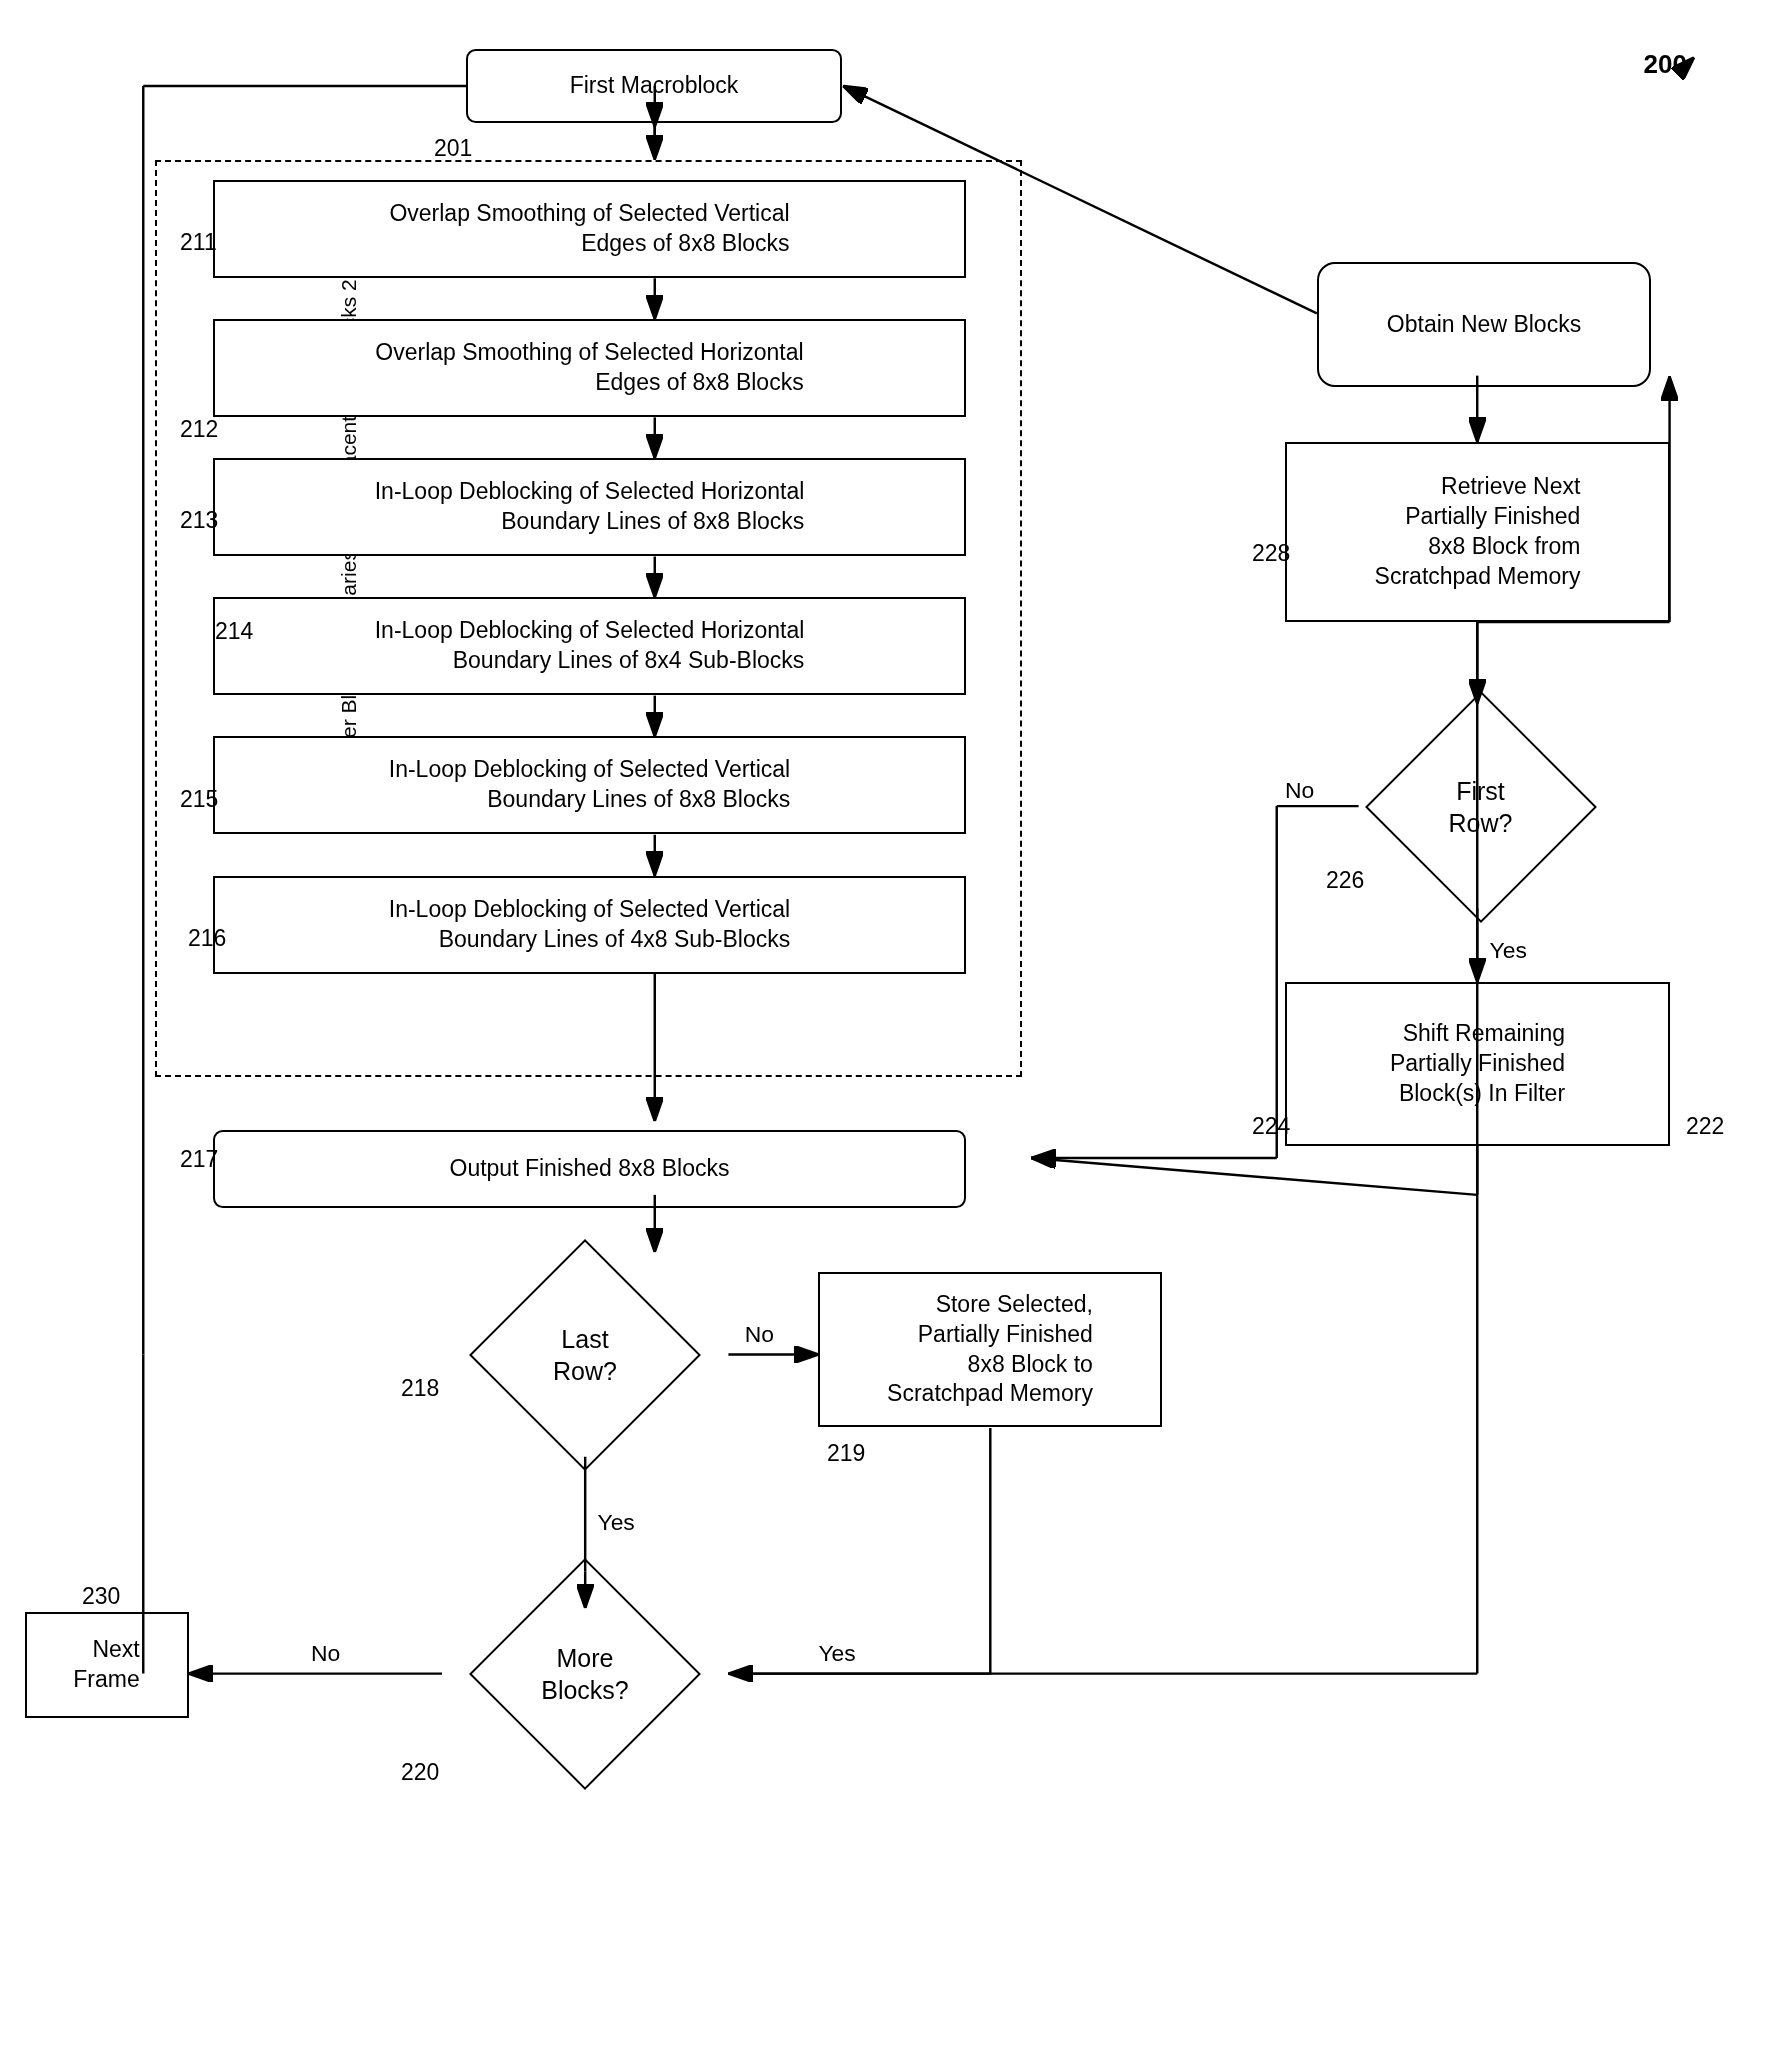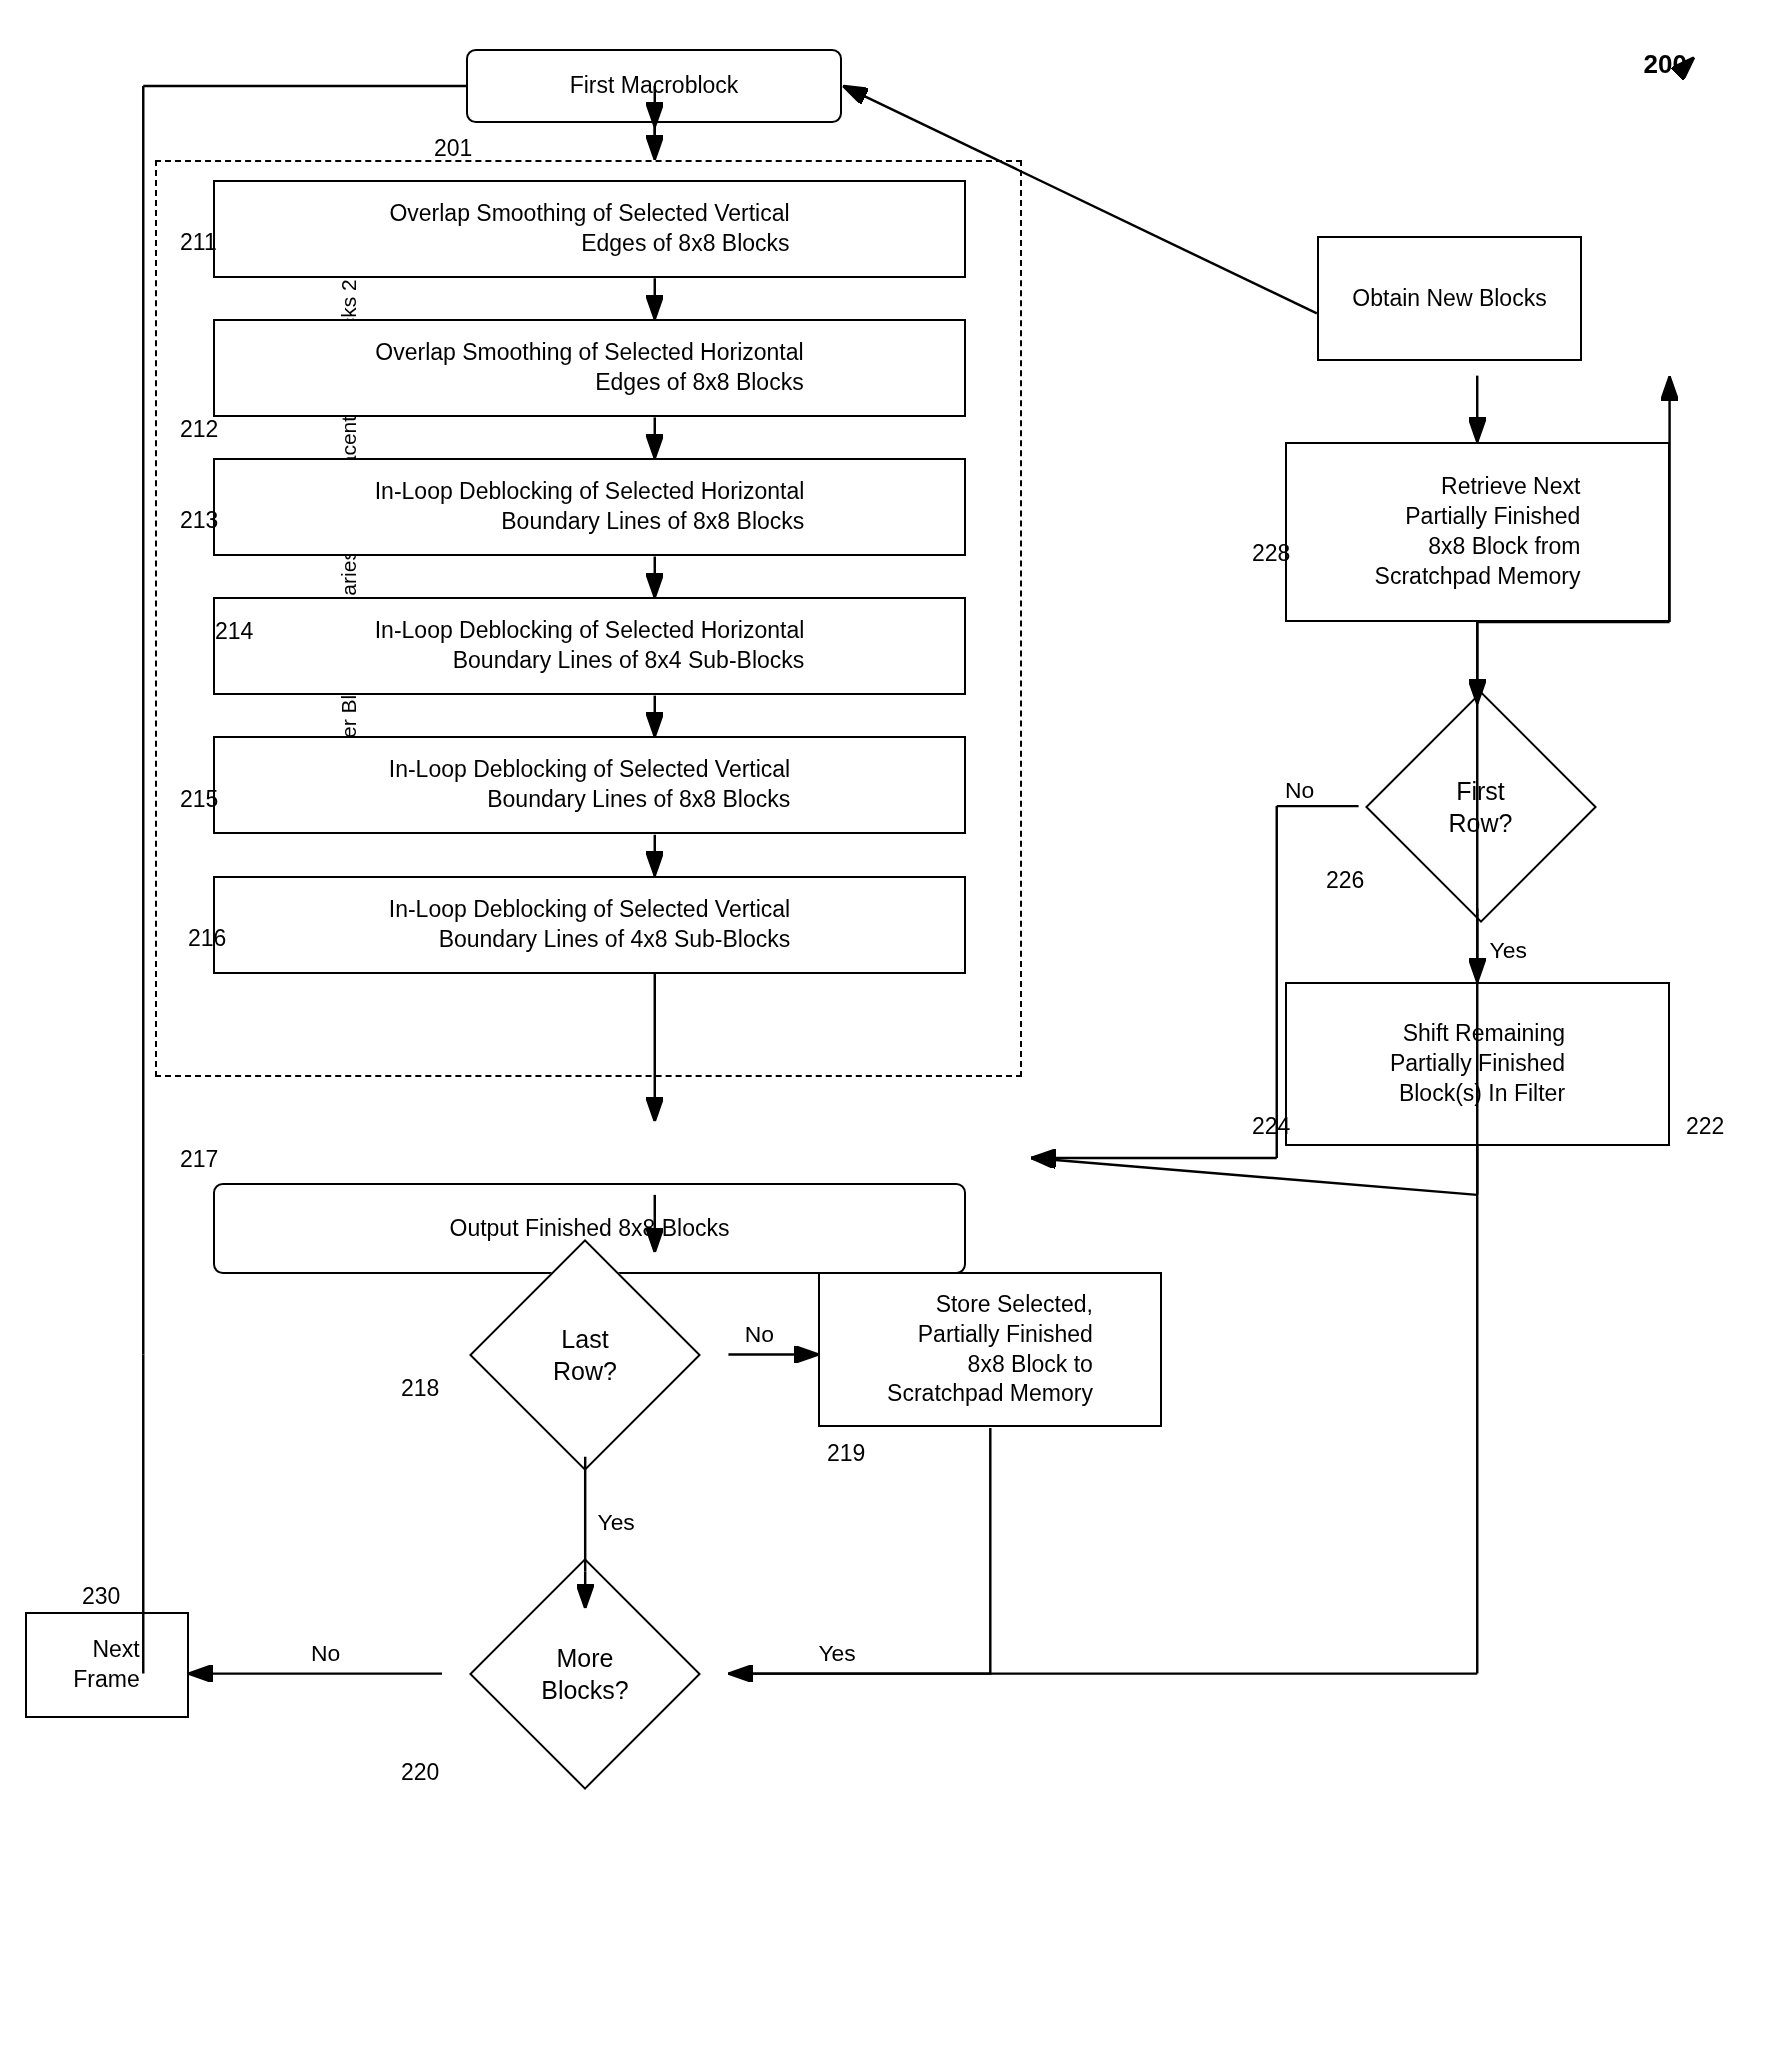--- a/index.html
+++ b/index.html
@@ -141,21 +141,21 @@
   <div class="box" style="left:213px; top:736px; width:753px; height:98px;">
     <span>In-Loop Deblocking of Selected Vertical<br>Boundary Lines of 8x8 Blocks</span>
   </div>
   <span class="step-num" style="left:180px; top:786px;">215</span>
 
   <div class="box" style="left:213px; top:876px; width:753px; height:98px;">
     <span>In-Loop Deblocking of Selected Vertical<br>Boundary Lines of 4x8 Sub-Blocks</span>
   </div>
   <span class="step-num" style="left:180px; top:925px;margin-left:8px;">216</span>
 
-  <div class="box box-rounded" style="left:213px; top:1183px; width:753px; height:91px;">
+  <div class="box box-rounded" style="left:213px; top:1130px; width:753px; height:78px;">
     <span>Output Finished 8x8 Blocks</span>
   </div>
   <span class="step-num" style="left:180px; top:1146px;">217</span>
 
   <div class="diamond-wrapper" style="left:442px; top:1252px; width:286px; height:205px;">
     <div class="diamond"></div>
     <div class="diamond-text">Last<br>Row?</div>
   </div>
   <span class="step-num" style="left:401px; top:1375px;">218</span>
 
@@ -168,21 +168,21 @@
     <div class="diamond"></div>
     <div class="diamond-text">More<br>Blocks?</div>
   </div>
   <span class="step-num" style="left:401px; top:1759px;">220</span>
 
   <div class="box" style="left:24.5px; top:1612px; width:164px; height:106px;">
     <span>Next<br>Frame</span>
   </div>
   <span class="step-num" style="left:82px; top:1583px;">230</span>
 
-  <div class="box" style="left:1317px; top:236px; width:265px; height:125px;">
+  <div class="box" style="left:1317px; top:262px; width:334px; height:125px;border-radius:18px;">
     <span>Obtain New
 Blocks</span>
   </div>
 
   <div class="box" style="left:1285px; top:442px; width:385px; height:180px;">
     <span>Retrieve Next<br>Partially Finished<br>8x8 Block from<br>Scratchpad Memory</span>
   </div>
   <span class="step-num" style="left:1252px; top:540px;">228</span>
 
   <div class="diamond-wrapper" style="left:1358px; top:704px; width:245px; height:205px;">

